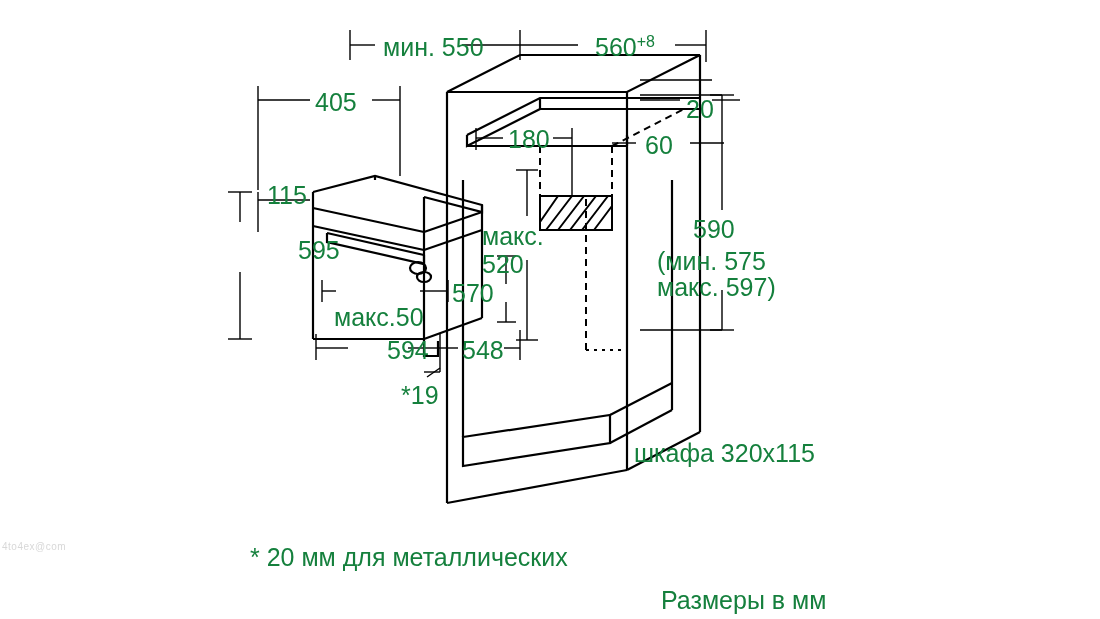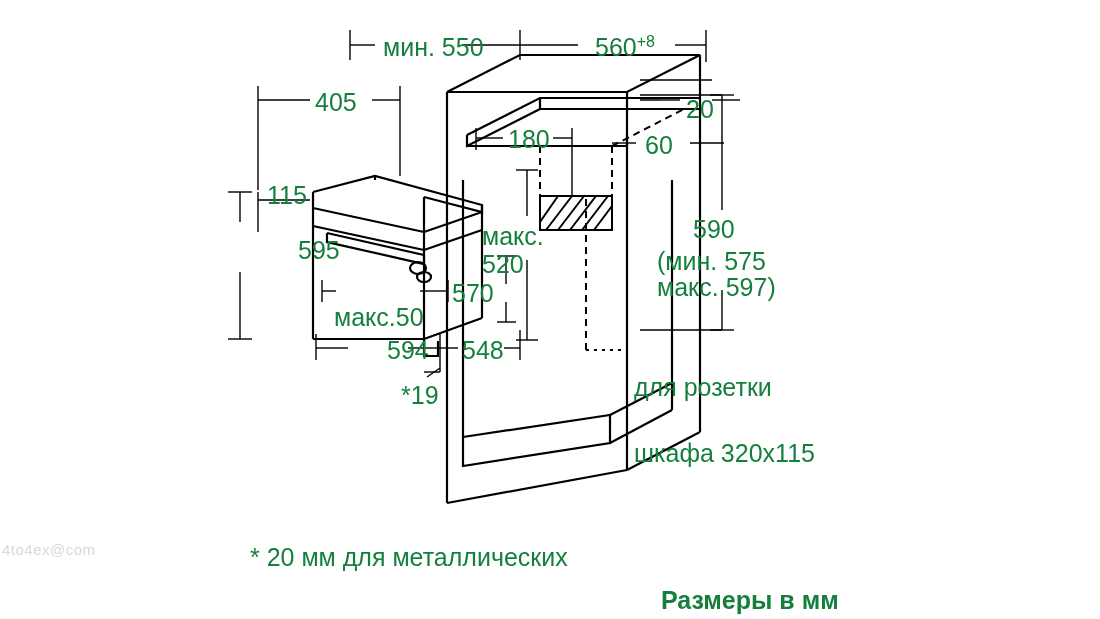--- a/index.html
+++ b/index.html
@@ -24,30 +24,30 @@
   }
   .lbl {
     position: absolute;
     color: #15803d;
     font-family: "Liberation Sans", sans-serif;
     white-space: pre;
     line-height: 1.12;
   }
   .lbl.big { font-size: 25px; }
   .lbl.note { font-size: 25px; }
-  .lbl.bold { font-weight: bold; }
+  .lbl.bold { font-weight: normal; }
   .sup {
     font-size: 16px;
     vertical-align: super;
   }
   .wm {
     position: absolute;
     left: 2px;
     top: 541px;
-    font-size: 15px;
+    font-size: 10px;
     color: #d8d8d8;
     font-family: "Liberation Sans", sans-serif;
     letter-spacing: 0.5px;
   }
 </style>
 </head>
 <body>
 
 <div id="stage">
 
@@ -213,21 +213,20 @@
   <div class="lbl big" style="left:693px; top:215px;">590</div>
   <div class="lbl big" style="left:657px; top:247px;">(мин. 575</div>
   <div class="lbl big" style="left:657px; top:273px;">макс. 597)</div>
 
   <div class="lbl big" style="left:334px; top:279px;margin-top:24px;">макс.50</div>
   <div class="lbl big" style="left:452px; top:279px;">570</div>
   <div class="lbl big" style="left:351px; top:336px;margin-left:36px;">594</div>
   <div class="lbl big" style="left:462px; top:336px;">548</div>
   <div class="lbl big" style="left:401px; top:381px;">*19</div>
 
-  <div class="lbl note" style="left:634px; top:373px;">для розетки</div>
   <div class="lbl note" style="left:634px; top:439px;">шкафа 320х115</div>
 
   <div class="lbl note" style="left:250px; top:543px;">* 20 мм для металлических</div>
 
   <div class="lbl note bold" style="left:661px; top:586px;">Размеры в мм</div>
 
   <div class="wm">4to4ex@com</div>
 
 </div>
 

